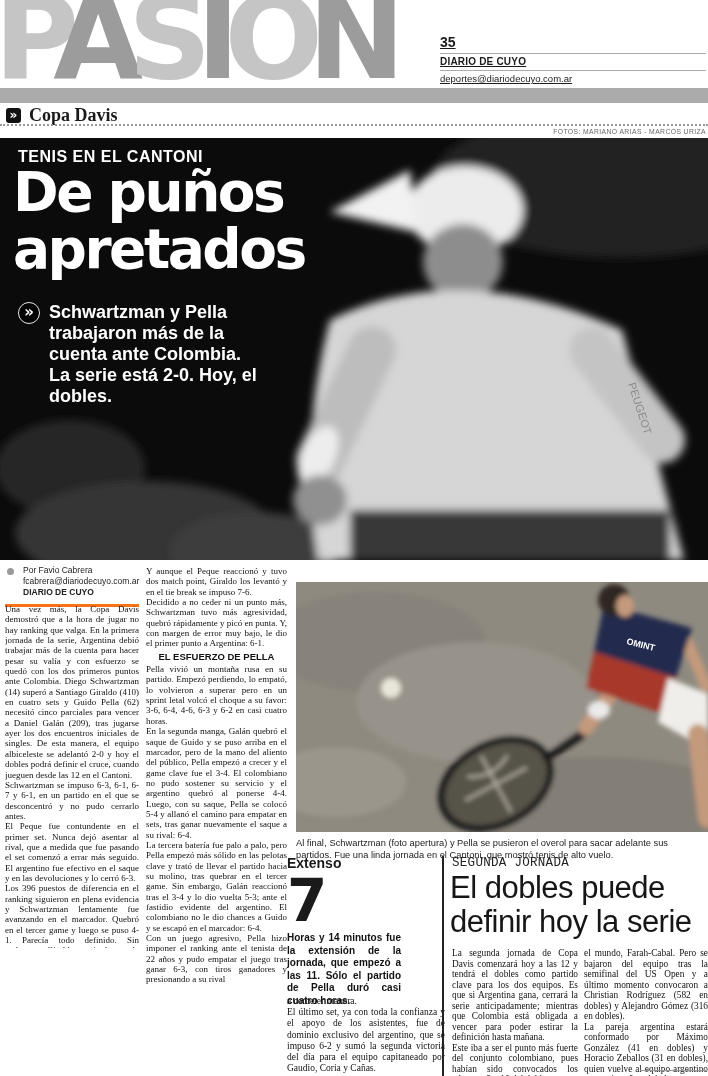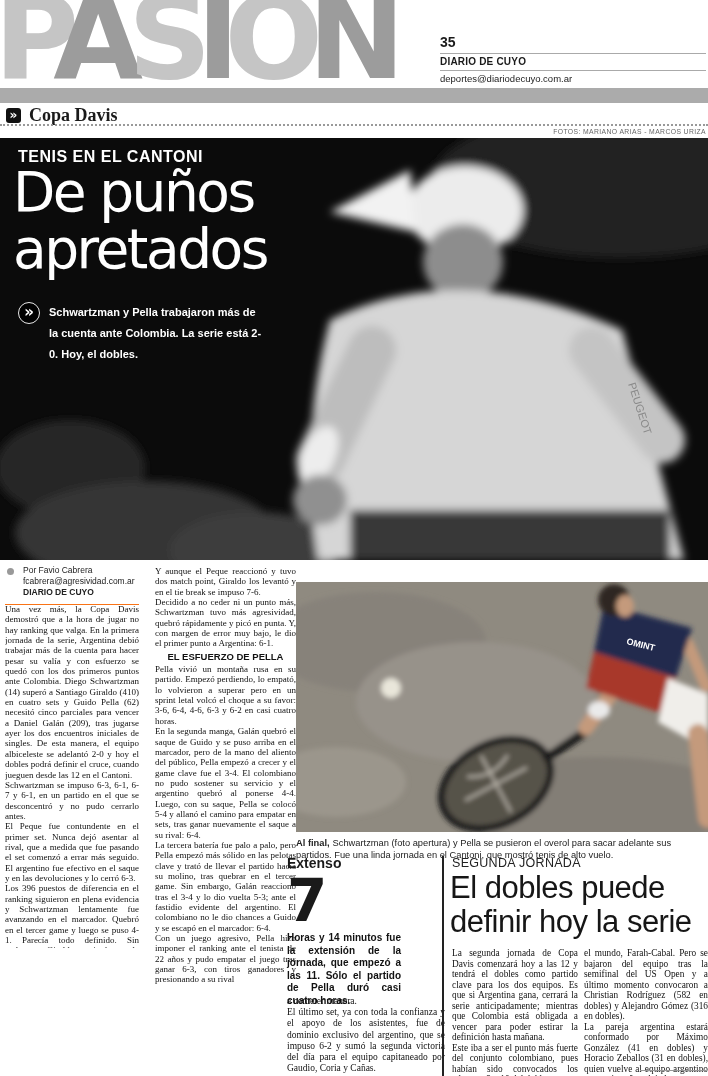--- a/index.html
+++ b/index.html
@@ -7,21 +7,21 @@
   .page{position:relative;width:708px;height:1076px;background:#fff;overflow:hidden;
         font-family:"Liberation Serif",serif;color:#1a1a1a;}
 
   
   .masthead{position:absolute;left:0;top:0;width:708px;height:88px;}
   .masthead-title{position:absolute;left:-6px;top:-12px;font-family:"DejaVu Sans",sans-serif;
         font-weight:bold;font-size:116px;line-height:100px;letter-spacing:-0.13em;white-space:nowrap;}
   .masthead-title .lt{color:#c5c5c5;}
   .masthead-title .dk{color:#9c9c9c;}
   .mast-info{position:absolute;left:440px;top:32px;width:266px;font-family:"Liberation Sans",sans-serif;}
-  .mast-info .row{border-bottom:1px solid #aaa;padding:2px 0 3px 0;}
+  .mast-info .row{border-bottom:1px solid #aaa;padding:2px 0 3px 0;text-decoration:underline;}
   .mast-info .row:last-child{border-bottom:none;}
   .pageno{font-size:14px;font-weight:bold;}
   .papername{font-size:10px;font-weight:bold;letter-spacing:.2px;}
   .mastdate,.mastmail{font-size:9.5px;color:#222;}
 
   .graybar{position:absolute;left:0;top:88px;width:708px;height:15px;background:#ababab;}
 
   
   .section-row{position:absolute;left:6px;top:105px;display:flex;align-items:center;}
   .badge-sq{width:15px;height:15px;background:#111;color:#fff;border-radius:3px;
@@ -30,62 +30,62 @@
   .section-label{font-family:"Liberation Serif",serif;font-weight:bold;font-size:18px;}
   .dotted-rule{position:absolute;left:0;top:124px;width:708px;border-top:2px dotted #999;}
   .photo-credit{position:absolute;right:2px;top:128px;font-family:"Liberation Sans",sans-serif;
         font-size:6.8px;color:#666;letter-spacing:.4px;}
 
   
   .photo1{position:absolute;left:0;top:138px;width:708px;height:422px;background:#0b0b0b;}
   .kicker{position:absolute;left:18px;top:10px;color:#fff;font-family:"Liberation Sans",sans-serif;
         font-weight:bold;font-size:16px;letter-spacing:.5px;}
   .headline{position:absolute;left:13px;top:26px;width:380px;color:#fff;
-        font-family:"DejaVu Sans",sans-serif;font-weight:normal;font-size:55px;line-height:57px;
+        font-family:"DejaVu Sans",sans-serif;font-weight:bold;font-size:55px;line-height:57px;
         letter-spacing:-2.5px;}
   .standfirst-row{position:absolute;left:18px;top:164px;width:250px;display:flex;}
   .badge-circle{flex:0 0 auto;width:22px;height:22px;background:#000;border:1.5px solid #e8e8e8;
         border-radius:50%;color:#fff;font-family:"DejaVu Sans",sans-serif;font-size:15px;
         font-weight:bold;line-height:19px;text-align:center;margin-right:9px;}
   .standfirst{color:#fff;font-family:"Liberation Sans",sans-serif;font-weight:bold;
-        font-size:11px;line-height:21px;width:218px;}
+        font-size:18px;line-height:21px;width:218px;}
 
   
   .byline{position:absolute;left:5px;top:565px;width:134px;font-family:"Liberation Sans",sans-serif;
-        font-size:8.5px;line-height:11px;color:#222;border-bottom:1px solid #f97316;padding-bottom:6px;}
+        font-size:8.5px;line-height:11px;color:#222;border-bottom:3px solid #f97316;padding-bottom:6px;}
   .byline .dot{position:absolute;left:2px;top:3px;width:7px;height:7px;border-radius:50%;background:#999;}
   .byline .inner{margin-left:18px;}
   .byline .bold{font-weight:bold;}
 
   
   .bodycol{position:absolute;font-size:9px;line-height:10.35px;text-align:justify;color:#111;}
   .bodycol p{margin:0;}
   .col1{left:5px;top:604px;width:134px;height:344px;overflow:hidden;}
-  .col2{left:146px;top:566px;width:141px;height:510px;overflow:hidden;margin-left:9px;}
+  .col2{left:146px;top:566px;width:141px;height:510px;overflow:hidden;}
   .col3{left:287px;top:996px;width:158px;height:80px;overflow:hidden;font-size:9.5px;line-height:11.2px;}
   .art-subhead{font-family:"Liberation Sans",sans-serif;font-weight:bold;font-size:9.5px;
         text-align:center;margin:3px 0 2px 0 !important;}
 
   
   .photo2{position:absolute;left:296px;top:582px;width:412px;height:250px;background:#8f8a80;}
   .caption{position:absolute;left:296px;top:838px;width:410px;font-family:"Liberation Sans",sans-serif;
         font-size:9.3px;line-height:11.5px;color:#222;}
-  .caption .lead{font-weight:bold;margin-right:3px;margin-top:48px;}
+  .caption .lead{font-weight:normal;margin-right:3px;margin-top:48px;}
 
   
   .extenso-heading{position:absolute;left:287px;top:855px;font-family:"Liberation Sans",sans-serif;
         font-weight:bold;font-size:14px;}
   .extenso-number{position:absolute;left:287px;top:872px;font-family:"DejaVu Sans",sans-serif;
         font-weight:bold;font-size:58px;line-height:58px;letter-spacing:-2px;}
   .extenso-text{position:absolute;left:287px;top:932px;width:114px;font-family:"Liberation Sans",sans-serif;
         font-weight:bold;font-size:10px;line-height:12.5px;text-align:justify;color:#111;}
 
   
   .vdivider{position:absolute;left:442px;top:856px;width:1.5px;height:220px;background:#222;}
-  .seg-kicker{position:absolute;left:452px;top:856px;font-family:Liberation Sans, sans-serif;
+  .seg-kicker{position:absolute;left:452px;top:856px;font-family:Liberation Mono, monospace;
         font-size:12.5px;letter-spacing:.3px;color:#222;}
   .seg-headline{position:absolute;left:450px;top:871px;width:258px;font-family:"Liberation Sans",sans-serif;
         font-weight:400;font-size:31px;line-height:34px;letter-spacing:-.5px;color:#161616;}
   .segcol{position:absolute;top:948px;height:128px;overflow:hidden;font-size:9.3px;line-height:10.5px;
         text-align:justify;color:#111;}
   .segcol p{margin:0;}
   .segcol1{left:452px;width:126px;}
   .segcol2{left:584px;width:124px;}
   .end-rule{position:absolute;left:640px;top:1070px;width:66px;border-top:1px solid #999;}
 </style>
@@ -144,21 +144,21 @@
     <div class="standfirst-row">
       <div class="badge-circle">»</div>
       <div class="standfirst">Schwartzman y Pella trabajaron más de la cuenta ante Colombia. La serie está 2-0. Hoy, el dobles.</div>
     </div>
   </div>
 
   <div class="byline">
     <div class="dot"></div>
     <div class="inner">
       <div>Por Favio Cabrera</div>
-      <div>fcabrera@agresividad.com.ar</div>
+      <div>fcabrera@diariodecuyo.com.ar</div>
       <div class="bold">DIARIO DE CUYO</div>
     </div>
   </div>
 
   <div class="bodycol col1">
     <p>Una vez más, la Copa Davis demostró que a la hora de jugar no hay ranking que valga. En la primera jornada de la serie, Argentina debió trabajar más de la cuenta para hacer pesar su valía y con esfuerzo se quedó con los dos primeros puntos ante Colombia. Diego Schwartzman (14) superó a Santiago Giraldo (410) en cuatro sets y Guido Pella (62) necesitó cinco parciales para vencer a Daniel Galán (209), tras jugarse ayer los dos encuentros iniciales de singles. De esta manera, el equipo albiceleste se adelantó 2-0 y hoy el dobles podrá definir el cruce, cuando jueguen desde las 12 en el Cantoni.</p>
     <p>Schwartzman se impuso 6-3, 6-1, 6-7 y 6-1, en un partido en el que se desconcentró y no pudo cerrarlo antes.</p>
     <p>El Peque fue contundente en el primer set. Nunca dejó asentar al rival, que a medida que fue pasando el set comenzó a errar más seguido. El argentino fue efectivo en el saque y en las devoluciones y lo cerró 6-3.</p>
     <p>Los 396 puestos de diferencia en el ranking siguieron en plena evidencia y Schwartzman lentamente fue avanzando en el marcador. Quebró en el tercer game y luego se puso 4-1. Parecía todo definido. Sin embargo, Giraldo mejoró en la devolución y en la precisión de sus ataques, descontó y luego pasó al frente (5-4).</p>
   </div>

